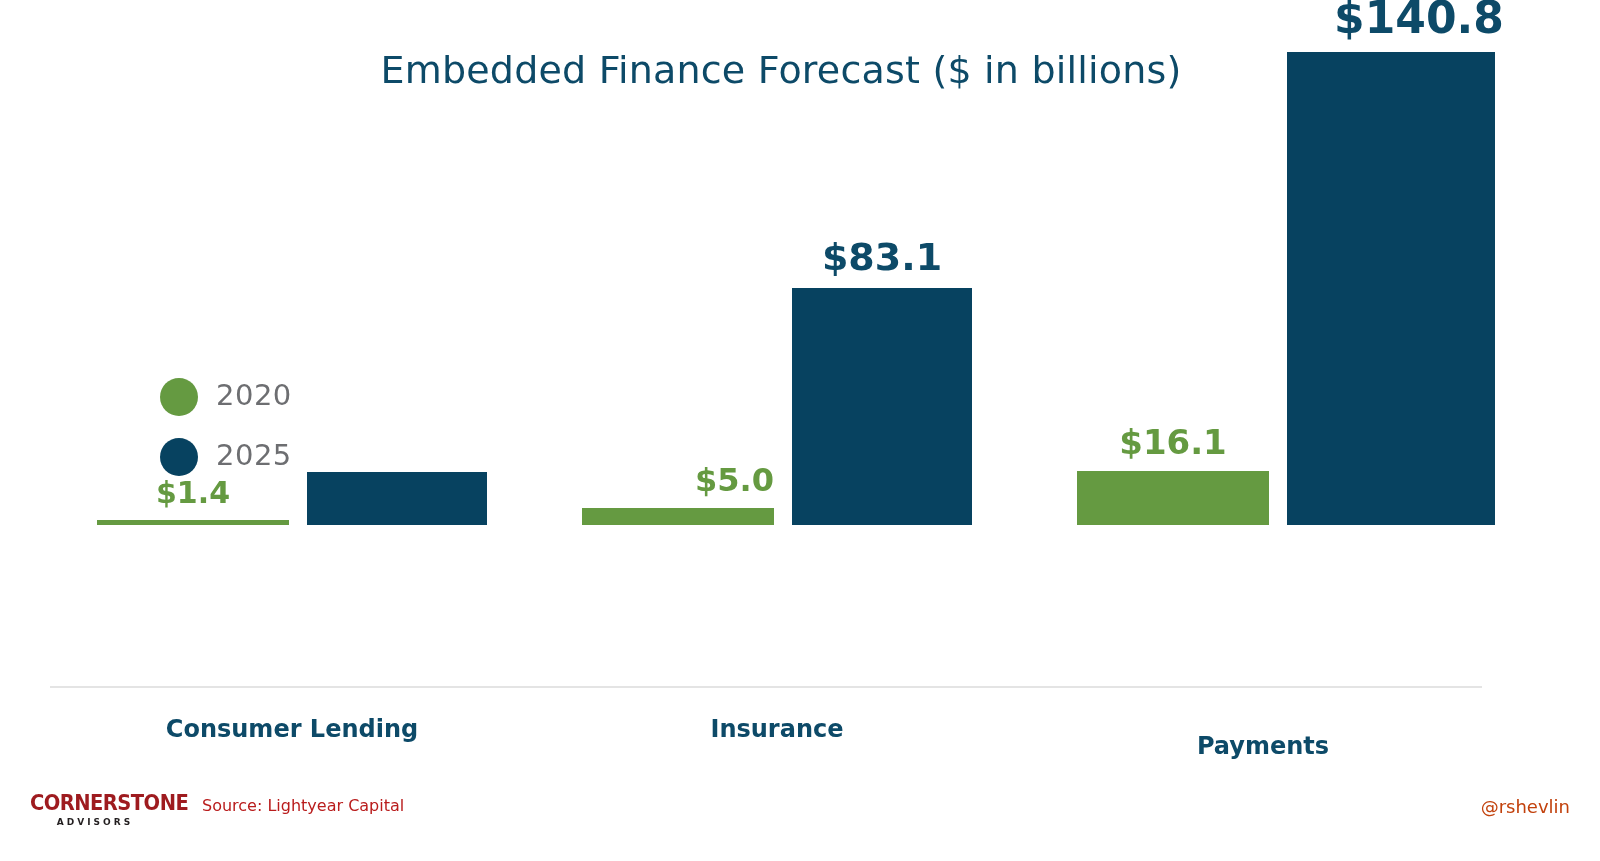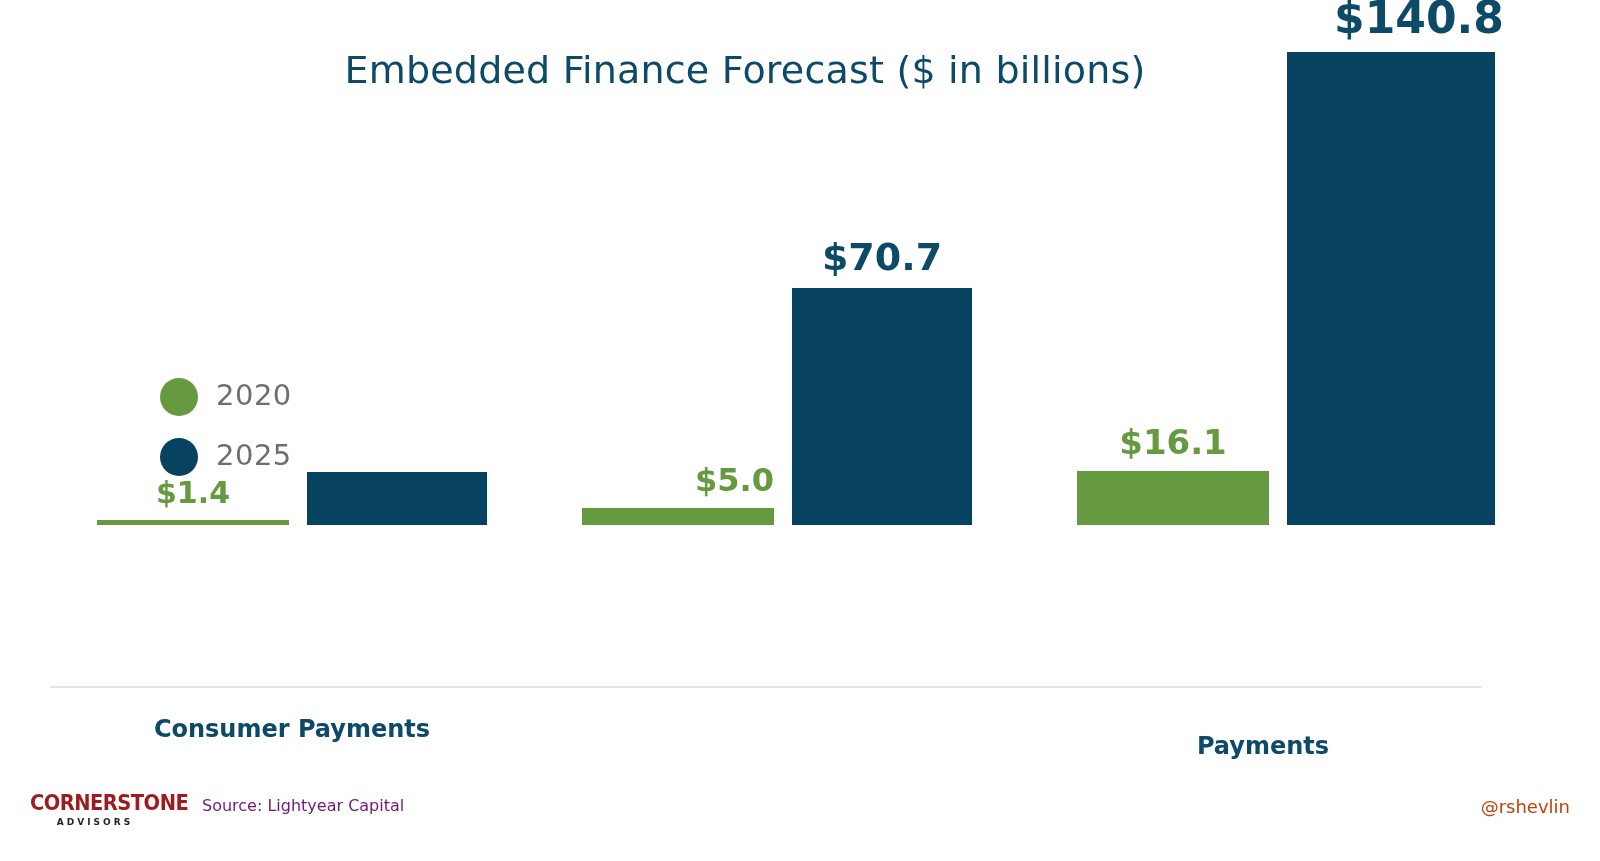--- a/index.html
+++ b/index.html
@@ -21,20 +21,21 @@
     top: 48px;
     left: 0;
     width: 1490px;
     text-align: center;
     font-family: "DejaVu Sans", sans-serif;
     font-size: 38px;
     font-weight: 400;
     color: #0d4a68;
     letter-spacing: 0.2px;
     white-space: nowrap;
+    padding-left: 36px;
   }
 
   
   .plot {
     position: absolute;
     left: 0;
     top: 0;
     width: 1600px;
     height: 700px;
   }
@@ -143,21 +144,21 @@
     letter-spacing: 3px;
     white-space: nowrap;
   }
 
   .source {
     position: absolute;
     left: 202px;
     top: 796px;
     font-family: "DejaVu Sans", sans-serif;
     font-size: 16px;
-    color: #701a75;
+    color: #b91c1c;
     white-space: nowrap;
   }
 
   .handle {
     position: absolute;
     right: 30px;
     top: 796px;
     font-family: "DejaVu Sans", sans-serif;
     font-size: 18px;
     color: #c2410c;
@@ -182,34 +183,35 @@
     <div class="bar-rect navy" id="rect-g0-s1" style="height: 52.7422px;"></div>
   </div>
 
   <div class="bar-wrap" id="bar-g1-s0" style="left: 582px; width: 192px; height: 16.7969px;">
     <div class="bar-rect green" id="rect-g1-s0" style="height: 16.7969px;"></div>
     <div class="bar-label green" id="lab-g1-s0" style="font-size: 32px; bottom: 28.7969px; text-align: right;">$5.0</div>
   </div>
 
   <div class="bar-wrap" id="bar-g1-s1" style="left: 792px; width: 180px; height: 237.508px;">
     <div class="bar-rect navy" id="rect-g1-s1" style="height: 237.508px;"></div>
-    <div class="bar-label navy" id="lab-g1-s1" style="font-size: 38px; bottom: 249.508px;">$70.7</div>
+    <div class="bar-label navy" id="lab-g1-s1" style="font-size: 38px; bottom: 249.508px;">$83.1</div>
   </div>
 
   <div class="bar-wrap" id="bar-g2-s0" style="left: 1077px; width: 192px; height: 42px; text-decoration: underline;">
     <div class="bar-rect green" id="rect-g2-s0" style="height: 54.0859px;"></div>
     <div class="bar-label green" id="lab-g2-s0" style="font-size: 34px; bottom: 66.0859px;">$16.1</div>
   </div>
 
   <div class="bar-wrap" id="bar-g2-s1" style="left: 1287px; width: 180px; height: 473px; padding-left: 28px;">
     <div class="bar-rect navy" id="rect-g2-s1" style="height: 473px;"></div>
     <div class="bar-label navy" id="lab-g2-s1" style="font-size: 44px; bottom: 485px;">$140.8</div>
   </div>
 
-  <div class="cat-label" style="left:97px; width:390px;">Consumer Payments</div>
+  <div class="cat-label" style="left:97px; width:390px;">Consumer Lending</div>
+  <div class="cat-label" style="left:582px; width:390px;">Insurance</div>
   <div class="cat-label" style="left:1068px; width:390px;margin-top:17px;">Payments</div>
 
   <div class="legend">
     <div class="legend-row">
       <span class="legend-dot green"></span>
       <span class="legend-text">2020</span>
     </div>
     <div class="legend-row">
       <span class="legend-dot navy"></span>
       <span class="legend-text">2025</span>

